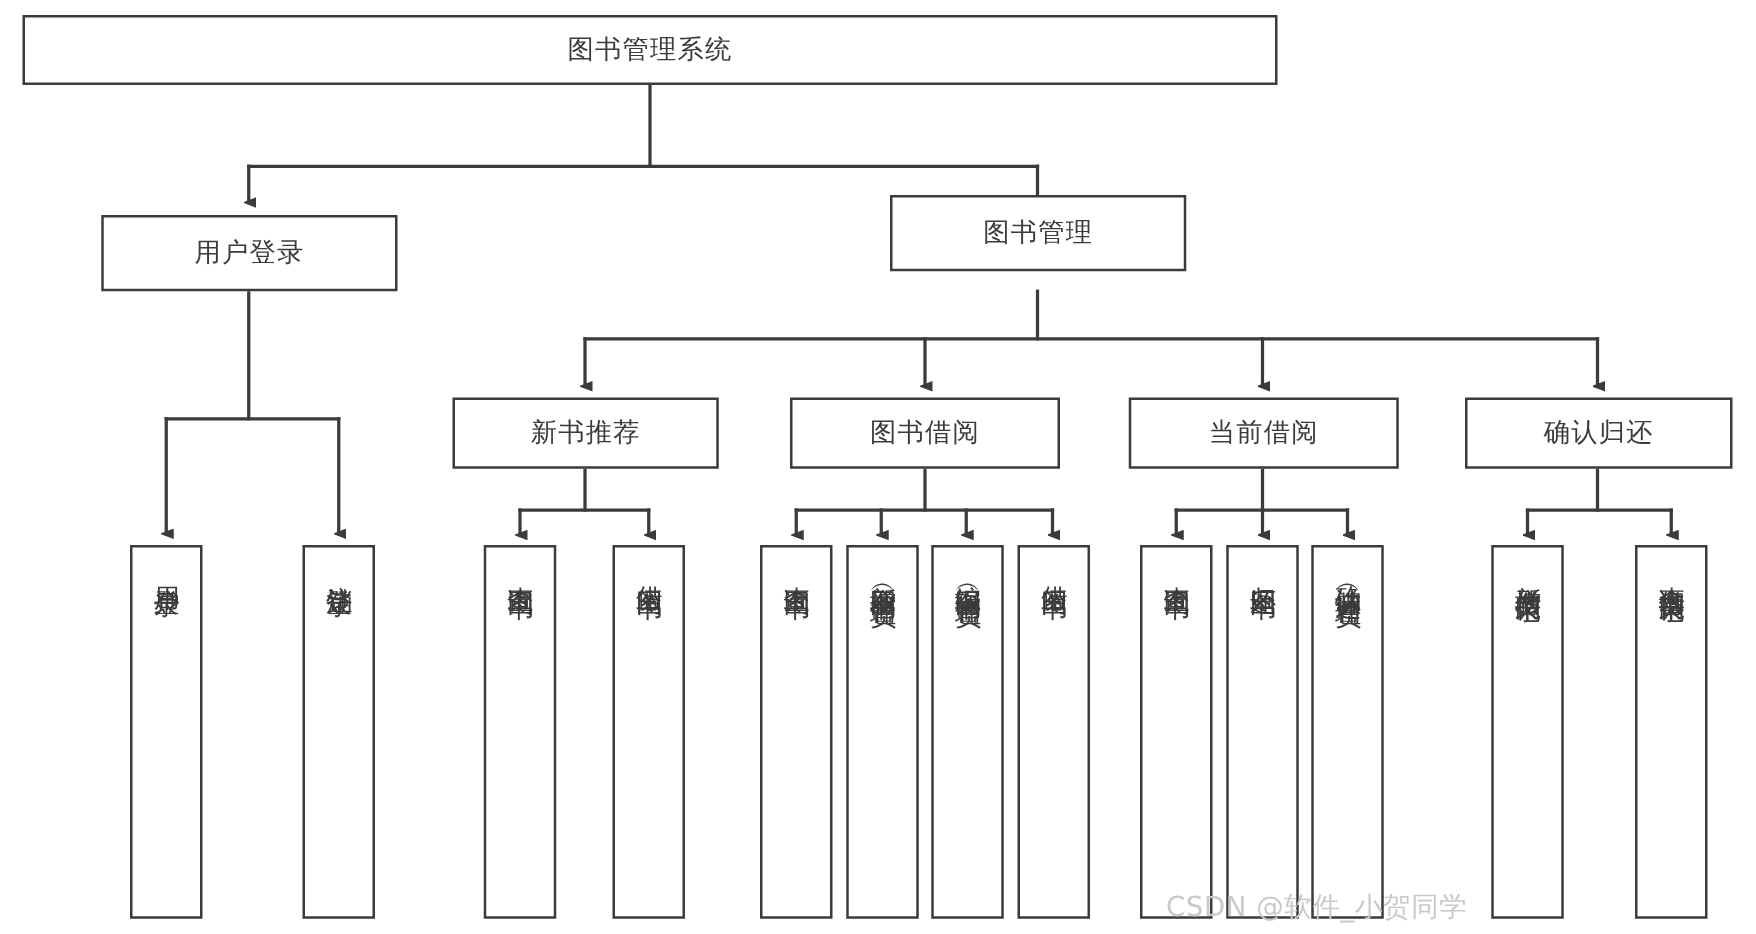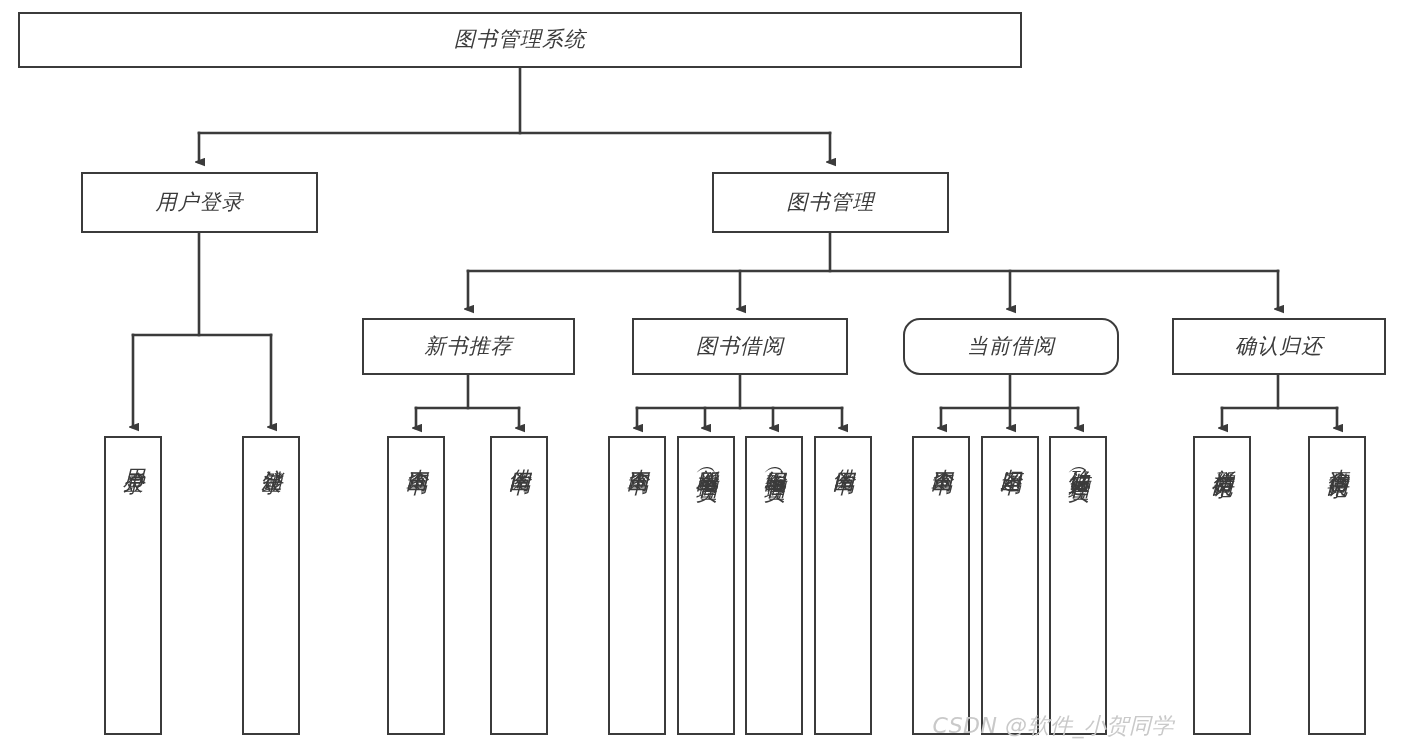--- a/index.html
+++ b/index.html
@@ -1,20 +1,20 @@
 <!DOCTYPE html>
 <html><head>
 <meta charset="utf-8">
 <style>
   html,body{margin:0;padding:0;background:#ffffff;}
   body{
     font-family:"DejaVu Sans","Liberation Sans",sans-serif;
     width:1405px;height:747px;position:relative;overflow:hidden;
   }
-  #canvas{position:absolute;left:0;top:0;width:1182px;height:747px;font-style:italic;}
+  #canvas{position:absolute;left:0;top:0;width:1182px;height:747px;}
   svg.links{position:absolute;left:0;top:0;width:1405px;height:747px;pointer-events:none;}
 
   .node{
     position:absolute;
     box-sizing:border-box;
     background:#ffffff;
     border:2.5px solid #3b3b3b;
     display:flex;
     align-items:center;
     justify-content:center;
@@ -106,31 +106,31 @@
     </g>
   </svg>
 
   <div class="node root h" style="left:18px;top:12px;width:1004px;height:56px;">
     <span class="label">图书管理系统</span>
   </div>
 
   <div class="node h" style="left:81px;top:172px;width:237px;height:61px;">
     <span class="label">用户登录</span>
   </div>
-  <div class="node h" style="left:712px;top:172px;width:237px;height:61px;">
+  <div class="node h" style="left:712px;top:156px;width:237px;height:61px;">
     <span class="label">图书管理</span>
   </div>
 
   <div class="node h" style="left:362px;top:318px;width:213px;height:57px;">
     <span class="label">新书推荐</span>
   </div>
   <div class="node h" style="left:632px;top:318px;width:216px;height:57px;">
     <span class="label">图书借阅</span>
   </div>
-  <div class="node h" style="left:903px;top:318px;width:216px;height:57px;border-radius:17px;">
+  <div class="node h" style="left:903px;top:318px;width:216px;height:57px;">
     <span class="label">当前借阅</span>
   </div>
   <div class="node h" style="left:1172px;top:318px;width:214px;height:57px;">
     <span class="label">确认归还</span>
   </div>
 
   <div class="node v" style="left:104px;top:436px;width:58px;height:299px;">
     <span class="label">用户登录</span>
   </div>
   <div class="node v" style="left:242px;top:436px;width:58px;height:299px;">

